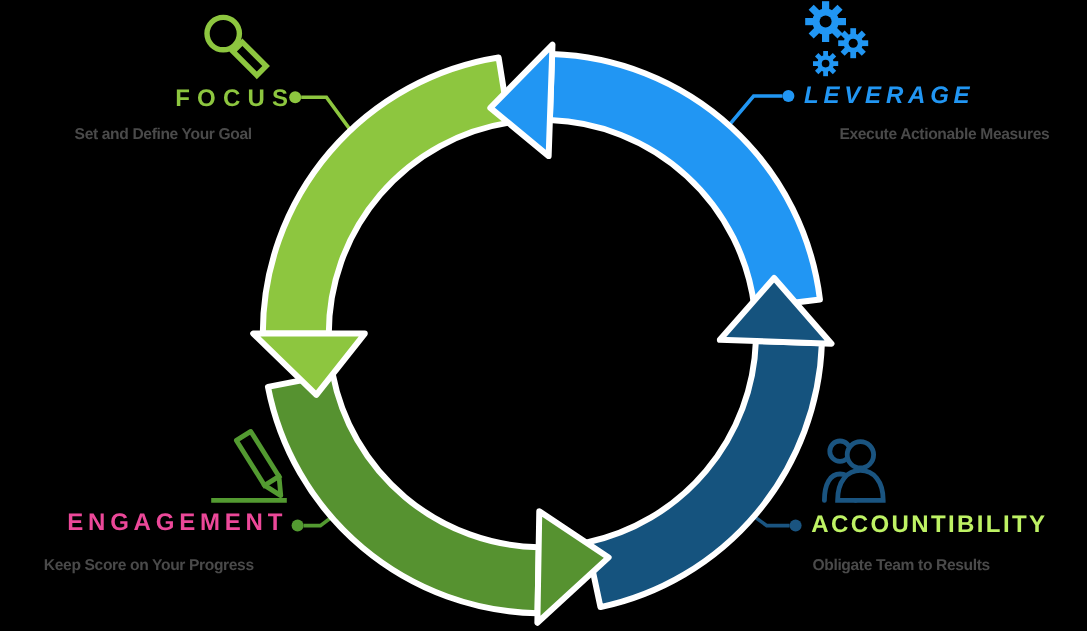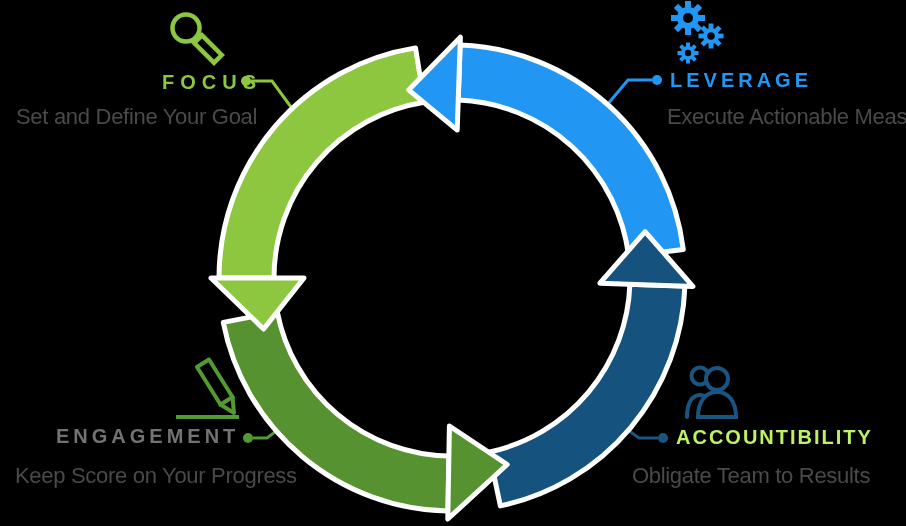--- a/index.html
+++ b/index.html
@@ -6,25 +6,25 @@
   .stage{
     position:relative;width:906px;height:526px;background:#000;overflow:hidden;
     font-family:"Liberation Sans",sans-serif;
   }
   .stage svg{position:absolute;left:0;top:0;}
   .sec-title{
     position:absolute;font-weight:bold;font-size:20px;letter-spacing:4px;
     white-space:nowrap;line-height:1;
   }
   .t-focus{color:#8DC63F;letter-spacing:6px;}
-  .t-leverage{color:#2196F3;}
-  .t-engagement{color:#737373;}
+  .t-leverage{color:#2196F3;font-style:italic;}
+  .t-engagement{color:#ec4899;}
   .t-accountibility{color:#bef264;letter-spacing:2px;}
   .sec-sub{
-    position:absolute;font-weight:normal;font-size:22px;letter-spacing:-0.3px;
+    position:absolute;font-weight:bold;font-size:13px;letter-spacing:-0.3px;
     color:#4A4A4A;width:240px;text-align:center;white-space:nowrap;line-height:1.2;
   }
   .outlined{stroke:#FFFFFF;stroke-width:5;stroke-linejoin:round;}
   .connector{stroke-width:3;fill:none;}
 </style>
 </head>
 <body>
 
 <div class="stage">
 
@@ -96,25 +96,25 @@
     </g>
 
     <g fill="none" stroke-width="4" stroke-linecap="round" stroke="#1A5480">
       <circle cx="700" cy="376" r="8.5"></circle>
       <path d="M687 417 c0 -14 5 -22 13 -22 c8 0 13 8 13 22"></path>
       <path d="M698 417 c0 -16 8 -25 19 -25 c11 0 19 9 19 25 Z" fill="#000000"></path>
       <circle cx="717" cy="379" r="11" fill="#000000"></circle>
     </g>
   </svg>
 
-  <div class="sec-title t-focus" style="left:162px;top:72px">FOCUS</div>
+  <div class="sec-title t-focus" style="left:146px;top:72px">FOCUS</div>
   <div class="sec-sub" style="left:16px;top:104px">Set and Define Your Goal</div>
 
   <div class="sec-title t-leverage" style="left:670px;top:70px">LEVERAGE</div>
   <div class="sec-sub" style="left:667px;top:104px">Execute Actionable Measures</div>
 
   <div class="sec-title t-engagement" style="left:56px;top:426px">ENGAGEMENT</div>
-  <div class="sec-sub" style="left:15px;top:463px">Keep Score on Your Progress</div>
+  <div class="sec-sub" style="left:4px;top:463px">Keep Score on Your Progress</div>
 
   <div class="sec-title t-accountibility" style="left:676px;top:427px">ACCOUNTIBILITY</div>
   <div class="sec-sub" style="left:631px;top:463px">Obligate Team to Results</div>
 
 </div>
 
 </body></html>

